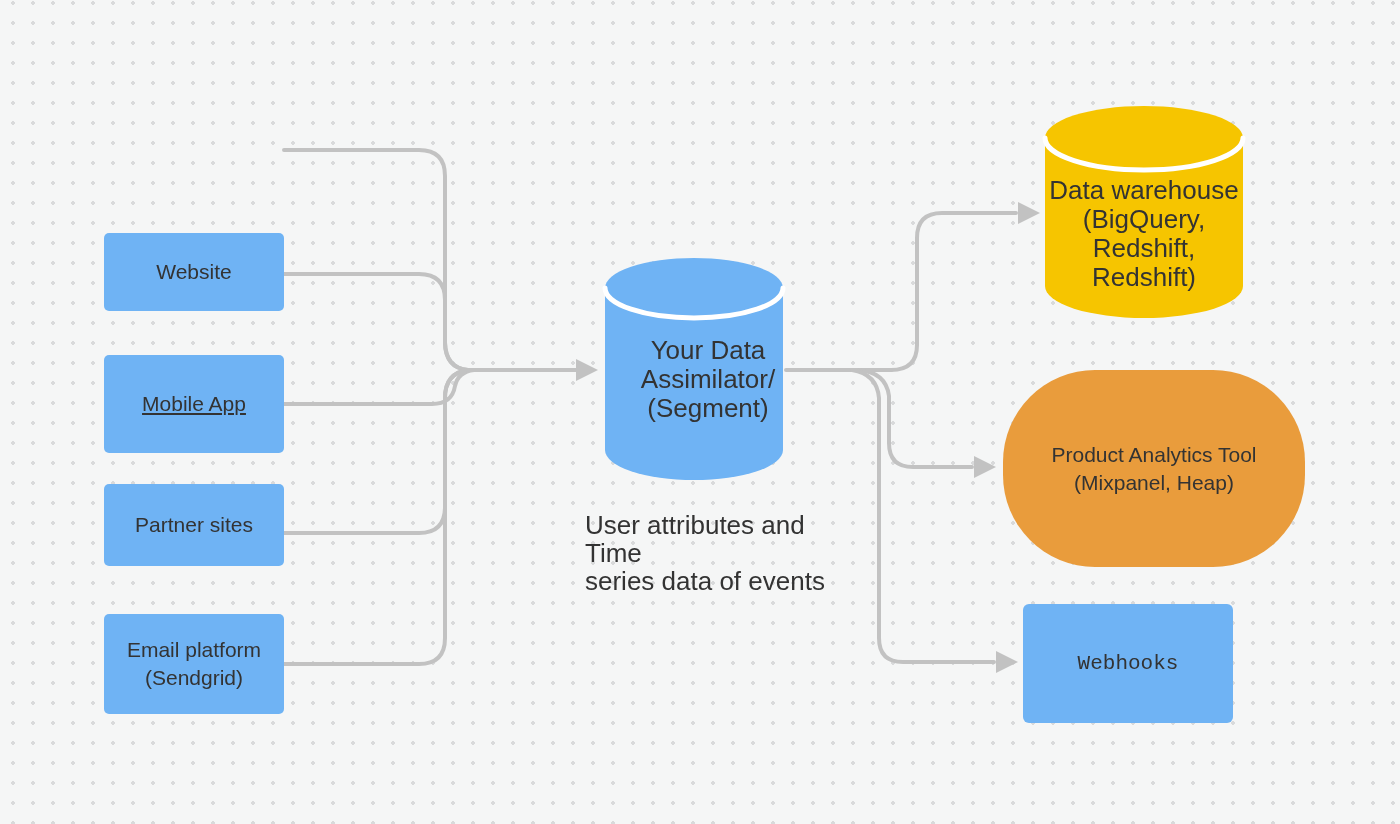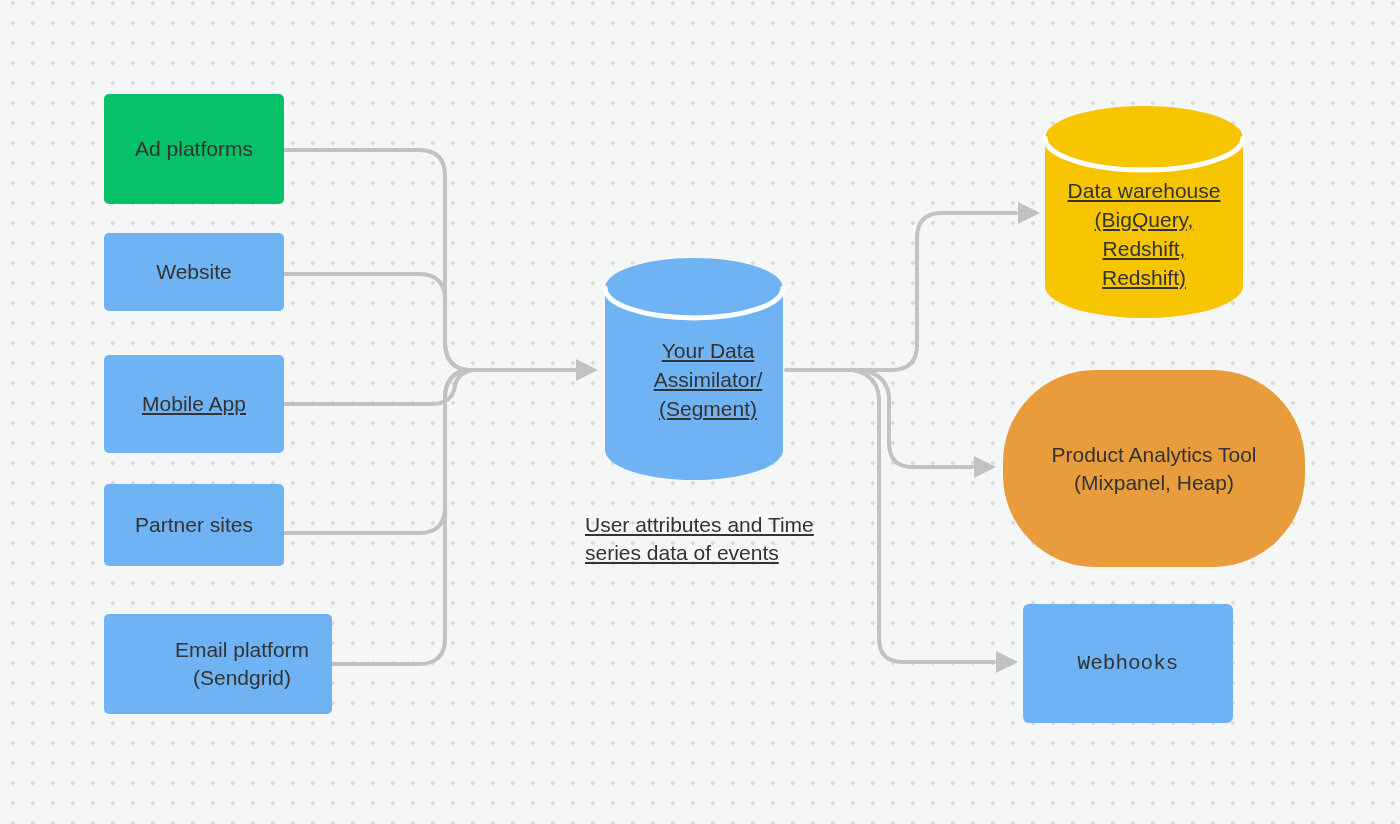--- a/index.html
+++ b/index.html
@@ -19,21 +19,21 @@
   .node{
     position:absolute;display:flex;flex-direction:column;
     align-items:center;justify-content:center;text-align:center;
     font-size:21px;line-height:28px;
   }
   .box{left:104px;width:180px;border-radius:5px;}
   .green{background:#06c167;}
   .blue{background:#6fb3f4;}
   .pill{left:1003px;top:370px;width:302px;height:197px;background:#e99c3c;border-radius:92px;}
   .rect-node{left:1023px;top:604px;width:210px;height:119px;background:#6fb3f4;border-radius:6px;font-family:Liberation Mono, monospace;}
-  .overlay{position:absolute;text-align:center;font-size:21px;text-decoration:underline;}
+  .overlay{position:absolute;text-align:center;font-size:26px;}
   .hub-label{left:627px;top:336px;width:162px;line-height:29px;}
   .warehouse-label{left:1045px;top:176px;width:198px;line-height:29px;}
   .caption{left:585px;top:511px;width:280px;text-align:left;line-height:28px;}
 </style>
 </head>
 <body>
 
 <div class="canvas">
 
   <svg class="layer" width="1400" height="824" viewBox="0 0 1400 824">
@@ -64,37 +64,34 @@
     </g>
 
     <g>
       <ellipse cx="1144" cy="286" rx="99" ry="32" fill="#f6c500"></ellipse>
       <rect x="1045" y="138" width="198" height="148" fill="#f6c500"></rect>
       <ellipse cx="1144" cy="138" rx="99" ry="32" fill="#f6c500"></ellipse>
       <path d="M1045,138 A99,32 0 0 0 1243,138" stroke="#ffffff" stroke-width="5" fill="none" stroke-linecap="round"></path>
     </g>
   </svg>
 
-  <div class="node box green" style="top:94px;height:110px;">
-    <span>Ad platforms</span>
-  </div>
 
   <div class="node box blue" style="top:225px;height:78px;margin-top:8px;">
     <span>Website</span>
   </div>
 
   <div class="node box blue" style="top:355px;height:98px;text-decoration:underline;">
     <span>Mobile App</span>
   </div>
 
   <div class="node box blue" style="top:484px;height:82px;">
     <span>Partner sites</span>
   </div>
 
-  <div class="node box blue" style="top:614px;height:100px;padding-left:48px;">
+  <div class="node box blue" style="top:614px;height:100px;">
     <div>Email platform</div>
     <div>(Sendgrid)</div>
   </div>
 
   <div class="overlay hub-label">
     <div>Your Data</div>
     <div>Assimilator/</div>
     <div>(Segment)</div>
   </div>
 

